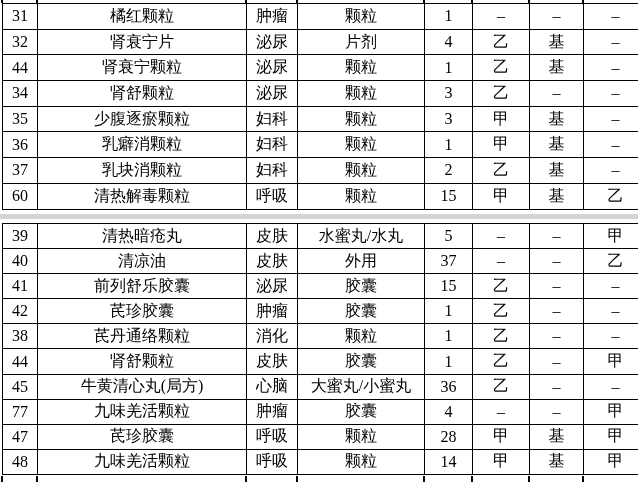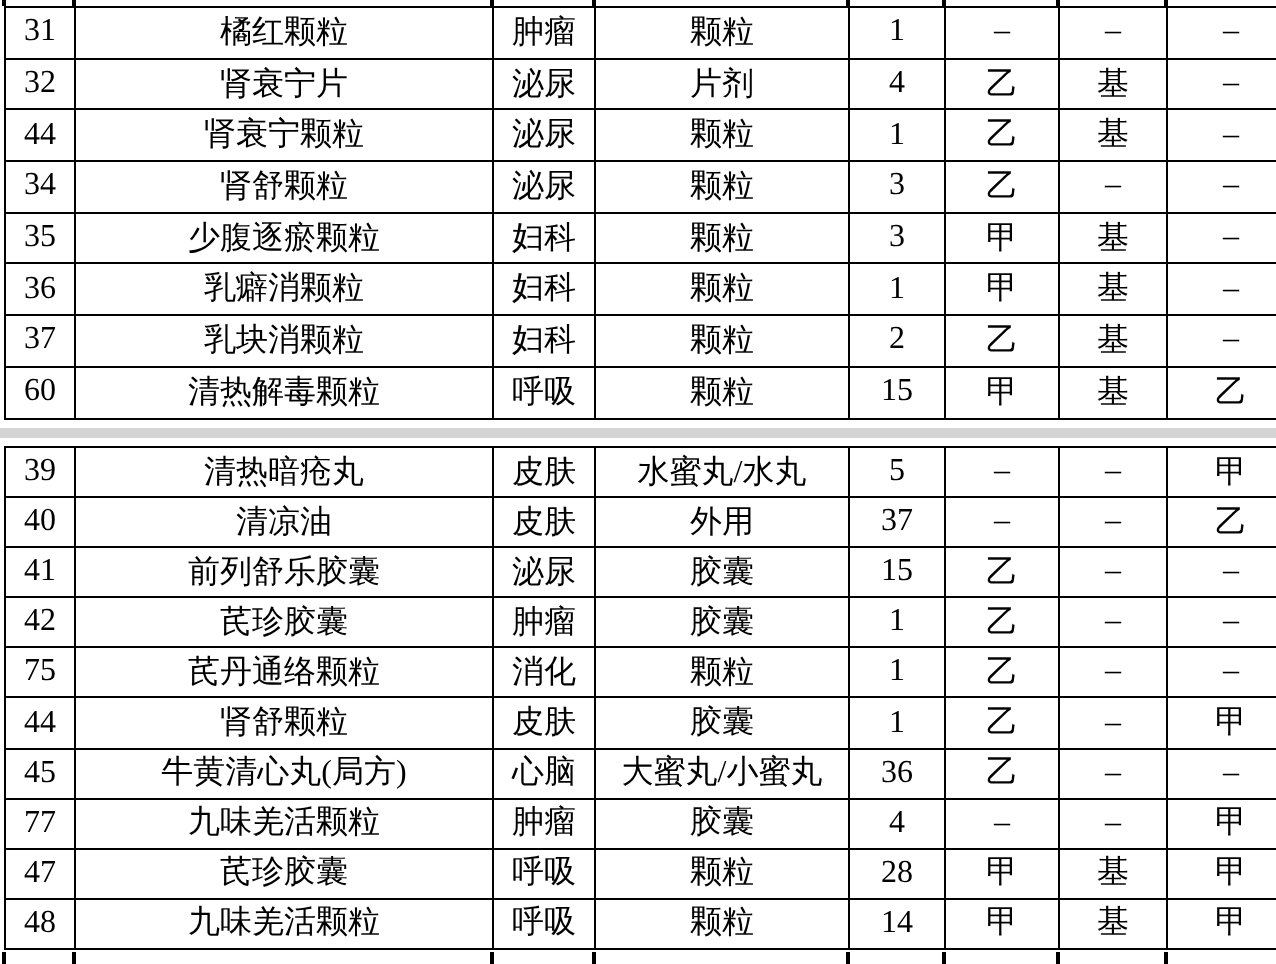--- a/index.html
+++ b/index.html
@@ -206,21 +206,21 @@
           <td>42</td>
           <td>芪珍胶囊</td>
           <td>肿瘤</td>
           <td>胶囊</td>
           <td>1</td>
           <td>乙</td>
           <td>–</td>
           <td>–</td>
         </tr>
         <tr>
-          <td>75</td>
+          <td>38</td>
           <td>芪丹通络颗粒</td>
           <td>消化</td>
           <td>颗粒</td>
           <td>1</td>
           <td>乙</td>
           <td>–</td>
           <td>–</td>
         </tr>
         <tr>
           <td>44</td>

